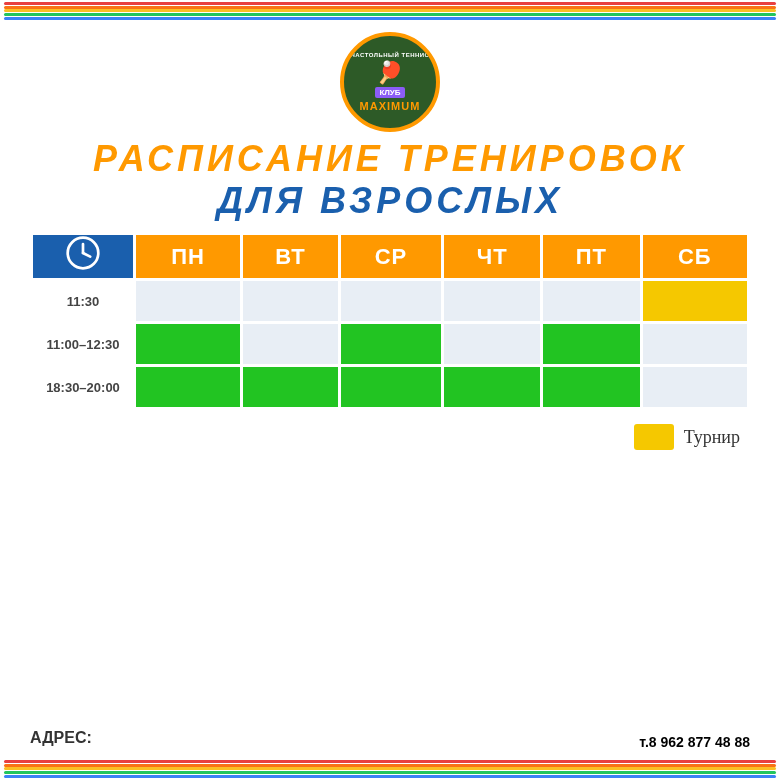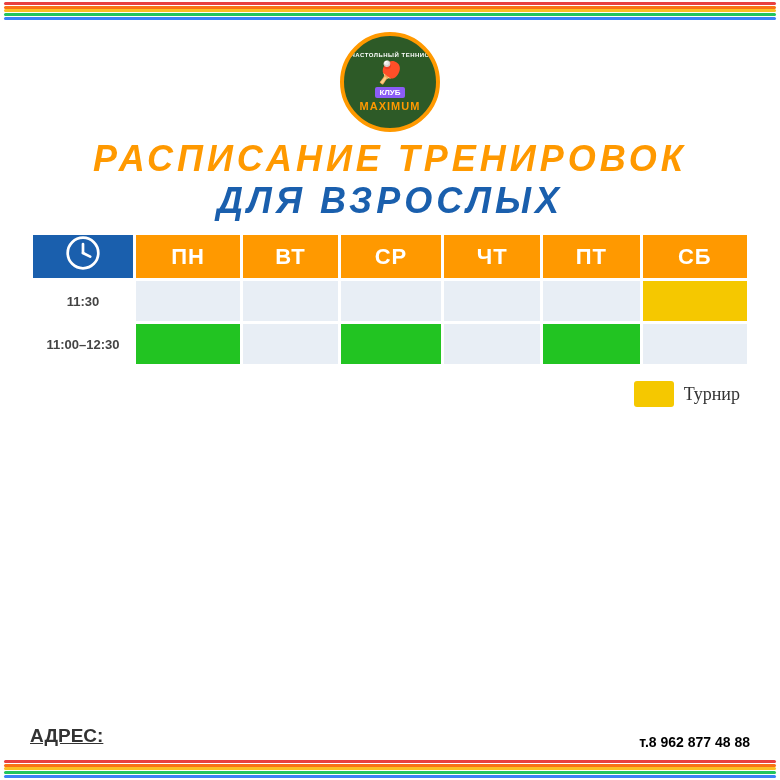--- a/index.html
+++ b/index.html
@@ -195,22 +195,21 @@
     }
 
     .address-block {
       font-size: 15px;
       color: #333;
       line-height: 1.5;
     }
 
     .address-label {
       font-weight: bold;
-      font-size: 19px;
-      text-decoration: underline;
+      font-size: 16px;
     }
 
     .phone-block {
       font-size: 14px;
       font-weight: 900;
       color: #000000;
     }
 
     
     .clock-svg {
@@ -285,20 +284,29 @@
         </tr>
         <tr>
           <td class="col-time time-cell">11:00–12:30</td>
           <td class="col-day cell-green"></td>
           <td class="col-day cell-empty"></td>
           <td class="col-day cell-green"></td>
           <td class="col-day cell-empty"></td>
           <td class="col-day cell-green"></td>
           <td class="col-day cell-empty"></td>
         </tr>
+        <tr>
+          <td class="col-time time-cell">18:30–20:00</td>
+          <td class="col-day cell-green"></td>
+          <td class="col-day cell-green"></td>
+          <td class="col-day cell-green"></td>
+          <td class="col-day cell-green"></td>
+          <td class="col-day cell-green"></td>
+          <td class="col-day cell-empty"></td>
+        </tr>
       </tbody>
   </table>
 
   <div class="legend-area">
     <div class="legend-box"></div>
     <span class="legend-label">Турнир</span>
   </div>
 </div>
 
 <div class="footer-area">

